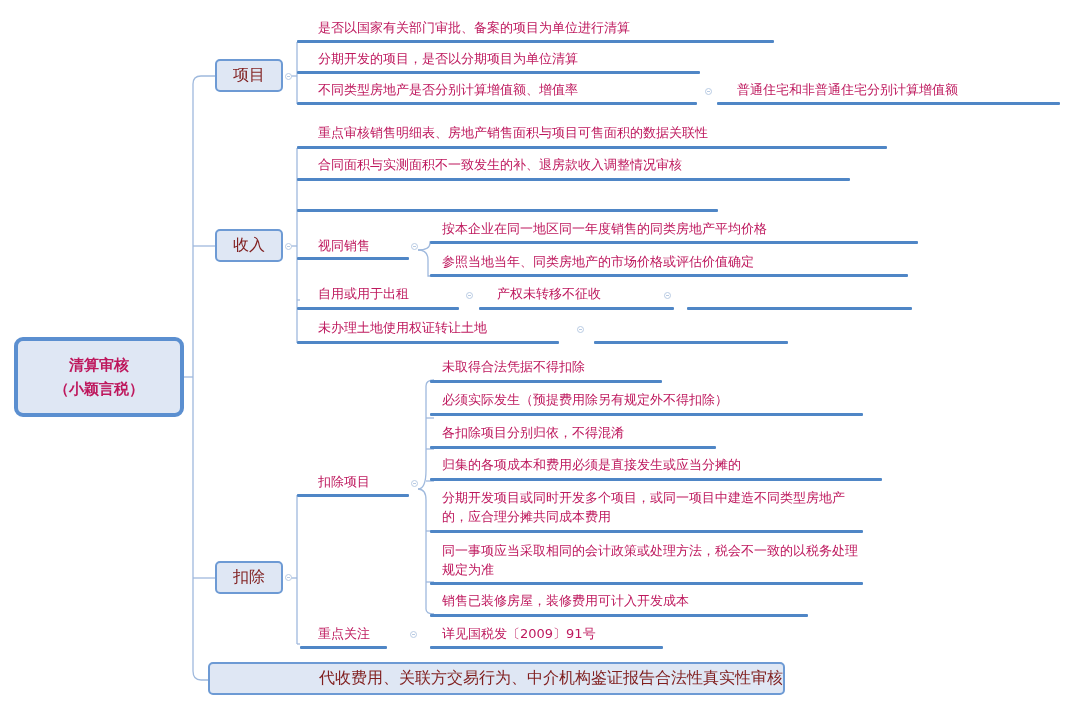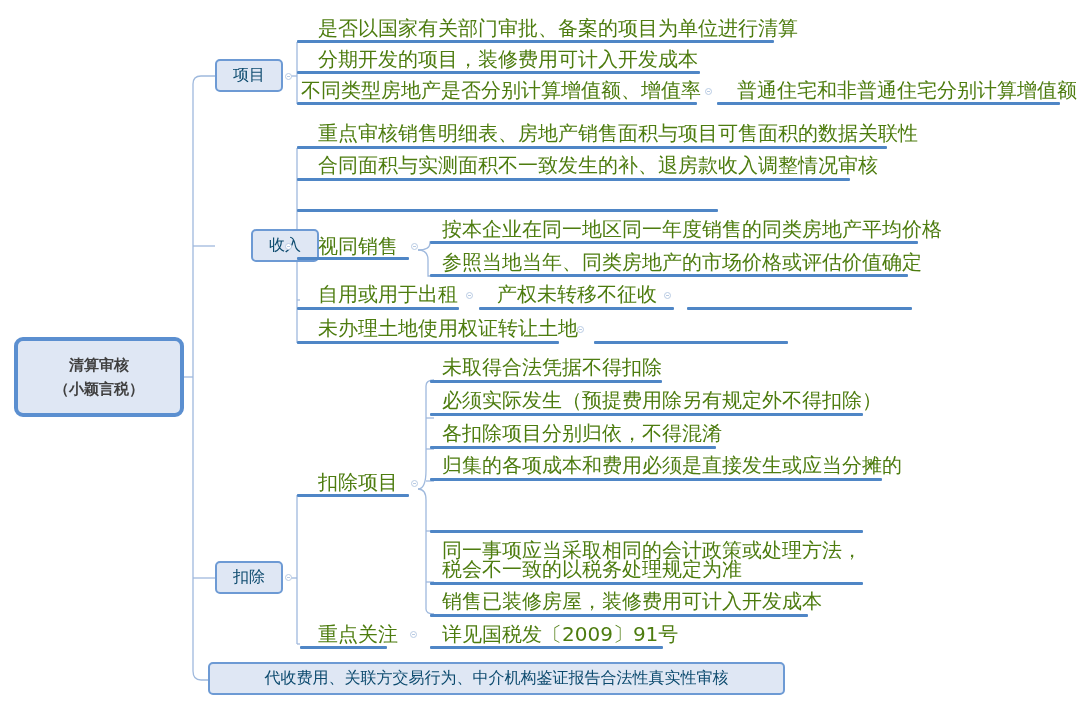--- a/index.html
+++ b/index.html
@@ -2,26 +2,26 @@
 <html><head>
 <meta charset="utf-8">
 <style>
   html, body { margin:0; padding:0; background:#ffffff; }
   body { width:1080px; height:710px; position:relative; overflow:hidden;
          font-family:"DejaVu Sans", sans-serif; color:#222222; }
   #map { position:absolute; left:0; top:0; width:1080px; height:710px; }
   .root { position:absolute; left:14px; top:337px; width:170px; height:80px;
           border:4px solid #5b8fd0; border-radius:9px; background:#dfe7f4;
           box-sizing:border-box; display:flex; flex-direction:column;
-          align-items:center; justify-content:center; color:#404040;
+          align-items:center; justify-content:center; color:#be185d;
           font-weight:bold; font-size:15px; line-height:24px; }
   .l1 { position:absolute; height:33px; border:2px solid #6d9ad4; border-radius:5px;
         background:#dfe7f4; box-sizing:border-box; display:flex; align-items:center;
-        justify-content:center; font-size:16px; color:#0c4a6e; }
-  .leaf { position:absolute; font-size:20px; color:#4d7c0f; white-space:nowrap;
+        justify-content:center; font-size:16px; color:#7f1d1d; }
+  .leaf { position:absolute; font-size:13px; color:#be185d; white-space:nowrap;
           line-height:20px; }
   .leaf.multi { white-space:normal; line-height:19px; }
   .uline { position:absolute; height:3px; background:#4f86c6; border-radius:1px; }
   .collapse { position:absolute; width:7px; height:7px; border:1px solid #b9cbe3;
               border-radius:50%; box-sizing:border-box; background:#fff; }
   .collapse::after { content:""; position:absolute; left:1px; right:1px; top:2px;
                      height:1px; background:#b9cbe3; }
 </style>
 </head>
 <body>
@@ -76,29 +76,29 @@
     <span>（小颖言税）</span>
   </div>
 
   <div class="l1" style="left:215px;top:59px;width:68px;">
     <span>项目</span>
   </div>
   <span class="collapse" style="left:285px;top:73px"></span>
 
   <div class="leaf" style="left:318px;top:18px">是否以国家有关部门审批、备案的项目为单位进行清算</div>
   <div class="uline" style="left:297px;top:40px;width:477px"></div>
-  <div class="leaf" style="left:318px;top:49px">分期开发的项目，装修费用可计入开发成本</div>
+  <div class="leaf" style="left:318px;top:49px">分期开发的项目，是否以分期项目为单位清算</div>
   <div class="uline" style="left:297px;top:71px;width:403px"></div>
-  <div class="leaf" style="left:301px;top:80px">不同类型房地产是否分别计算增值额、增值率</div>
+  <div class="leaf" style="left:318px;top:80px">不同类型房地产是否分别计算增值额、增值率</div>
   <div class="uline" style="left:297px;top:102px;width:400px"></div>
   <span class="collapse" style="left:705px;top:88px"></span>
   <div class="leaf" style="left:737px;top:80px">普通住宅和非普通住宅分别计算增值额</div>
   <div class="uline" style="left:717px;top:102px;width:343px"></div>
 
-  <div class="l1" style="left:215px;top:229px;width:68px;margin-left:36px;">
+  <div class="l1" style="left:215px;top:229px;width:68px;">
     <span>收入</span>
   </div>
   <span class="collapse" style="left:285px;top:243px"></span>
 
   <div class="leaf" style="left:318px;top:123px">重点审核销售明细表、房地产销售面积与项目可售面积的数据关联性</div>
   <div class="uline" style="left:297px;top:146px;width:590px"></div>
   <div class="leaf" style="left:318px;top:155px">合同面积与实测面积不一致发生的补、退房款收入调整情况审核</div>
   <div class="uline" style="left:297px;top:178px;width:553px"></div>
   <div class="uline" style="left:297px;top:209px;width:421px"></div>
 
@@ -133,29 +133,30 @@
   <span class="collapse" style="left:411px;top:480px"></span>
 
   <div class="leaf" style="left:442px;top:357px">未取得合法凭据不得扣除</div>
   <div class="uline" style="left:430px;top:380px;width:232px"></div>
   <div class="leaf" style="left:442px;top:390px">必须实际发生（预提费用除另有规定外不得扣除）</div>
   <div class="uline" style="left:430px;top:413px;width:433px"></div>
   <div class="leaf" style="left:442px;top:423px">各扣除项目分别归依，不得混淆</div>
   <div class="uline" style="left:430px;top:446px;width:286px"></div>
   <div class="leaf" style="left:442px;top:455px">归集的各项成本和费用必须是直接发生或应当分摊的</div>
   <div class="uline" style="left:430px;top:478px;width:452px"></div>
+  <div class="leaf multi" style="left:442px;top:488px;width:420px">分期开发项目或同时开发多个项目，或同一项目中建造不同类型房地产的，应合理分摊共同成本费用</div>
   <div class="uline" style="left:430px;top:530px;width:433px"></div>
   <div class="leaf multi" style="left:442px;top:541px;width:420px">同一事项应当采取相同的会计政策或处理方法，税会不一致的以税务处理规定为准</div>
   <div class="uline" style="left:430px;top:582px;width:433px"></div>
   <div class="leaf" style="left:442px;top:591px">销售已装修房屋，装修费用可计入开发成本</div>
   <div class="uline" style="left:430px;top:614px;width:378px"></div>
 
   <div class="leaf" style="left:318px;top:624px">重点关注</div>
   <div class="uline" style="left:300px;top:646px;width:87px"></div>
   <span class="collapse" style="left:410px;top:631px"></span>
   <div class="leaf" style="left:442px;top:624px">详见国税发〔2009〕91号</div>
   <div class="uline" style="left:430px;top:646px;width:233px"></div>
 
-  <div class="l1" style="left:208px;top:662px;width:577px;justify-content:center;">
+  <div class="l1" style="left:208px;top:662px;width:577px;justify-content:flex-end;">
     <span>代收费用、关联方交易行为、中介机构鉴证报告合法性真实性审核</span>
   </div>
 
 </div>
 
 </body></html>

